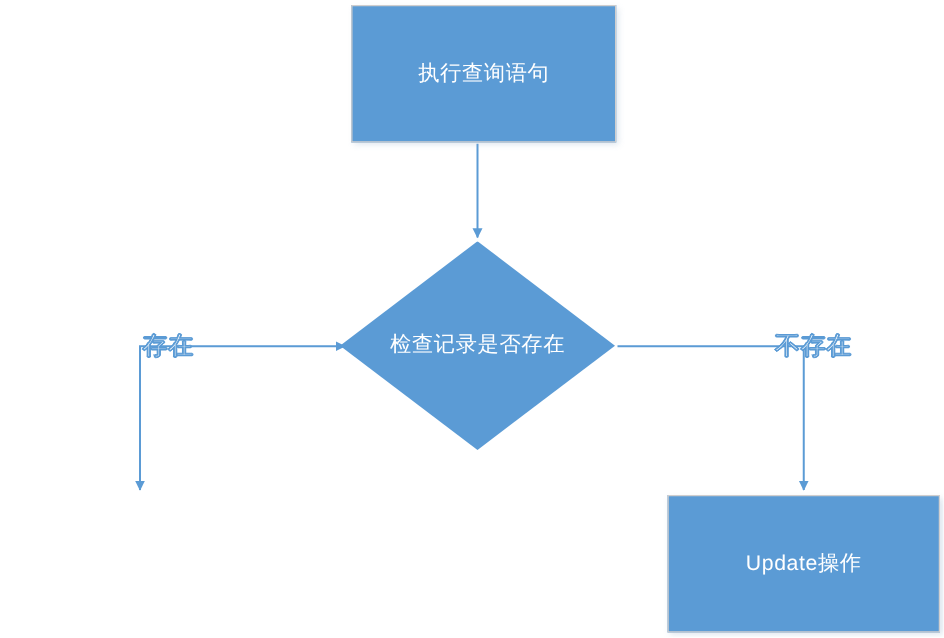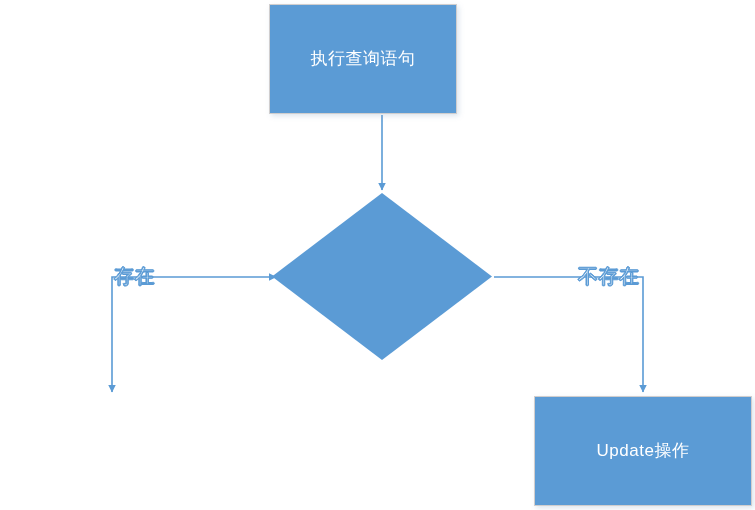--- a/index.html
+++ b/index.html
@@ -73,26 +73,26 @@
     white-space: nowrap;
     user-select: none;
     z-index: 5;
     -webkit-text-stroke: 1px #5b9bd5;
     text-shadow:
       -1px  0   #5b9bd5,
        1px  0   #5b9bd5,
        0   -1px #5b9bd5,
        0    1px #5b9bd5;
   }
-  #node-start  { left: 269px; top: 4px;   width: 188px; height: 110px; align-items: center; }
+  #node-start  { left: 281px; top: 4px;   width: 212px; height: 110px; align-items: center; }
   #node-check  { left: 272px; top: 193px; width: 220px; height: 167px; }
   #node-insert { left: 4px;   top: 396px; width: 218px; height: 110px; }
   #node-update { left: 534px; top: 396px; width: 218px; height: 110px; }
   #label-exists     { left: 114px; top: 263px; }
-  #label-not-exists { left: 578px; top: 263px; }
+  #label-not-exists { left: 620px; top: 263px; }
 </style>
 </head>
 <body>
 
 <div id="canvas">
 
   <svg id="edges" viewBox="0 0 755 510" xmlns="http://www.w3.org/2000/svg">
     <defs>
       <marker id="arrowhead" markerWidth="9" markerHeight="9" refX="7.5" refY="4" orient="auto" markerUnits="userSpaceOnUse">
         <path d="M 0 0 L 8 4 L 0 8 z" fill="#5b9bd5"></path>
@@ -115,20 +115,21 @@
       <path d="M 494 277 L 643 277 L 643 392" fill="none" stroke="#5b9bd5" stroke-width="1.6" marker-end="url(#arrowhead)"></path>
     </g>
   </svg>
 
   <div class="node proc" id="node-start">
     <span class="node-label">执行查询语句</span>
   </div>
 
   <div class="node decision" id="node-check">
     <span class="diamond-shape"></span>
+    <span class="node-label">检查记录是否存在</span>
   </div>
 
 
   <div class="node proc" id="node-update">
     <span class="node-label">Update操作</span>
   </div>
 
   <span class="edge-label" id="label-exists">存在</span>
 
   <span class="edge-label" id="label-not-exists">不存在</span>

